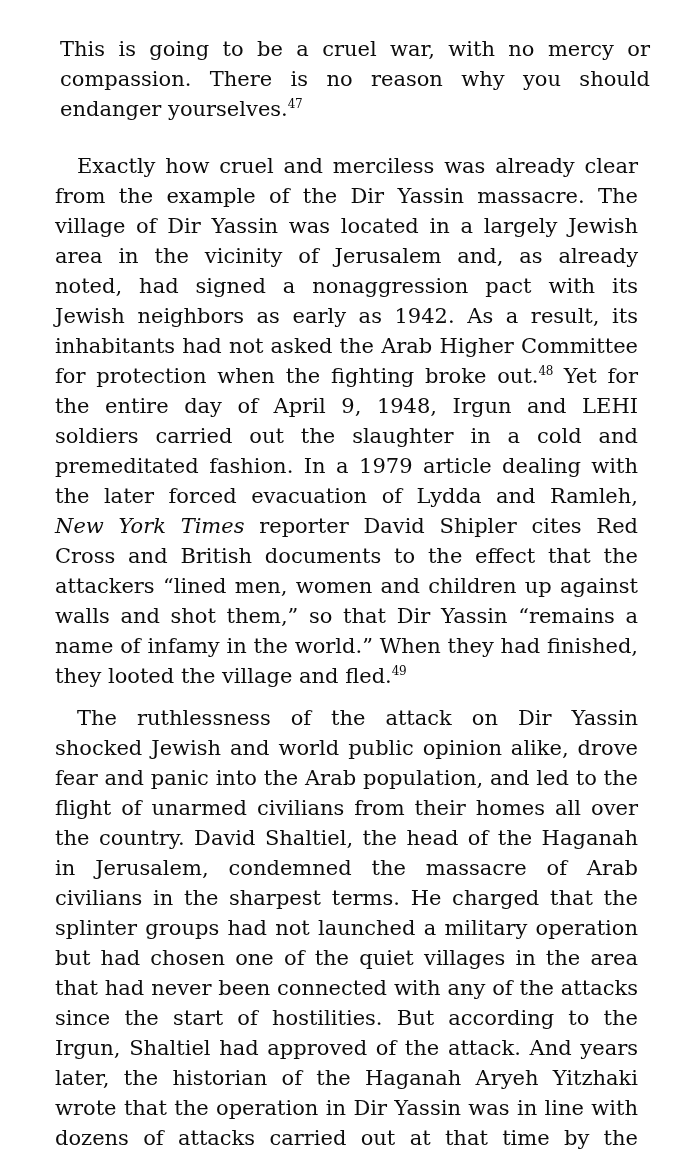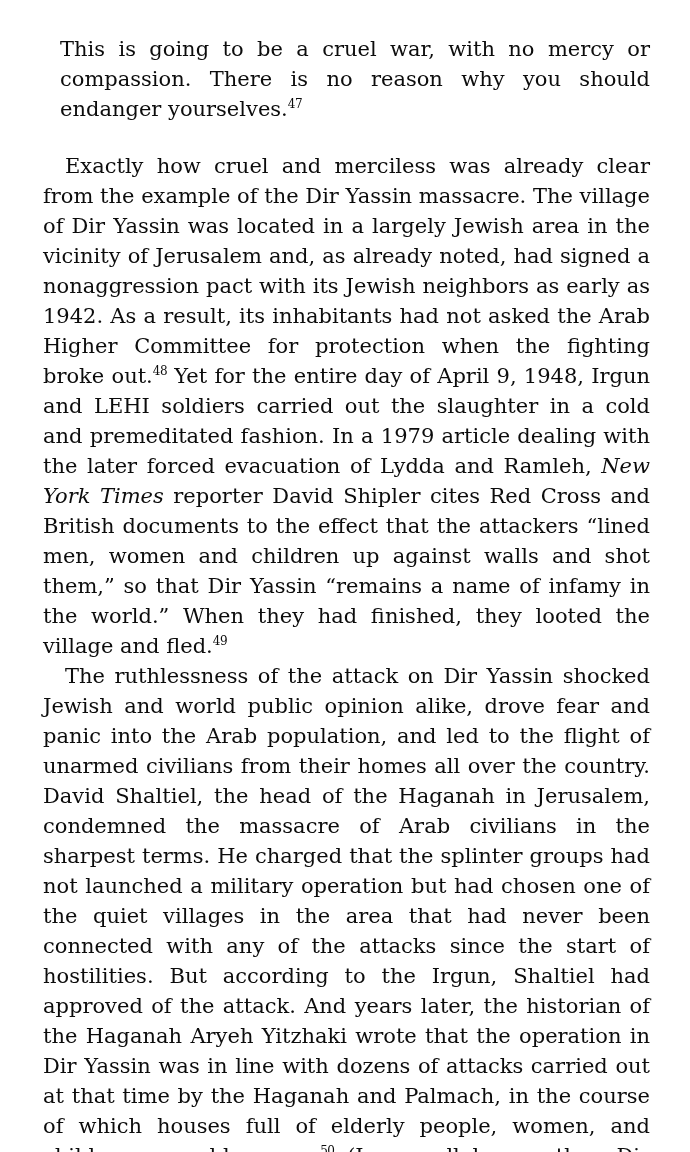--- a/index.html
+++ b/index.html
@@ -21,21 +21,21 @@
     padding: 34px 40px 30px 43px;
     background: #ffffff;
   }
   .epigraph {
     margin: 0 0 27px 17px;
     font-size: 21px;
     line-height: 30px;
     text-align: justify;
   }
   .body-text p.para {
-    margin: 0;
+    margin: 12px;
     font-size: 21px;
     line-height: 30px;
     text-align: justify;
     text-indent: 22px;
   }
   sup.fnref {
     font-size: 12px;
     line-height: 0;
     vertical-align: super;
     letter-spacing: -0.5px;

